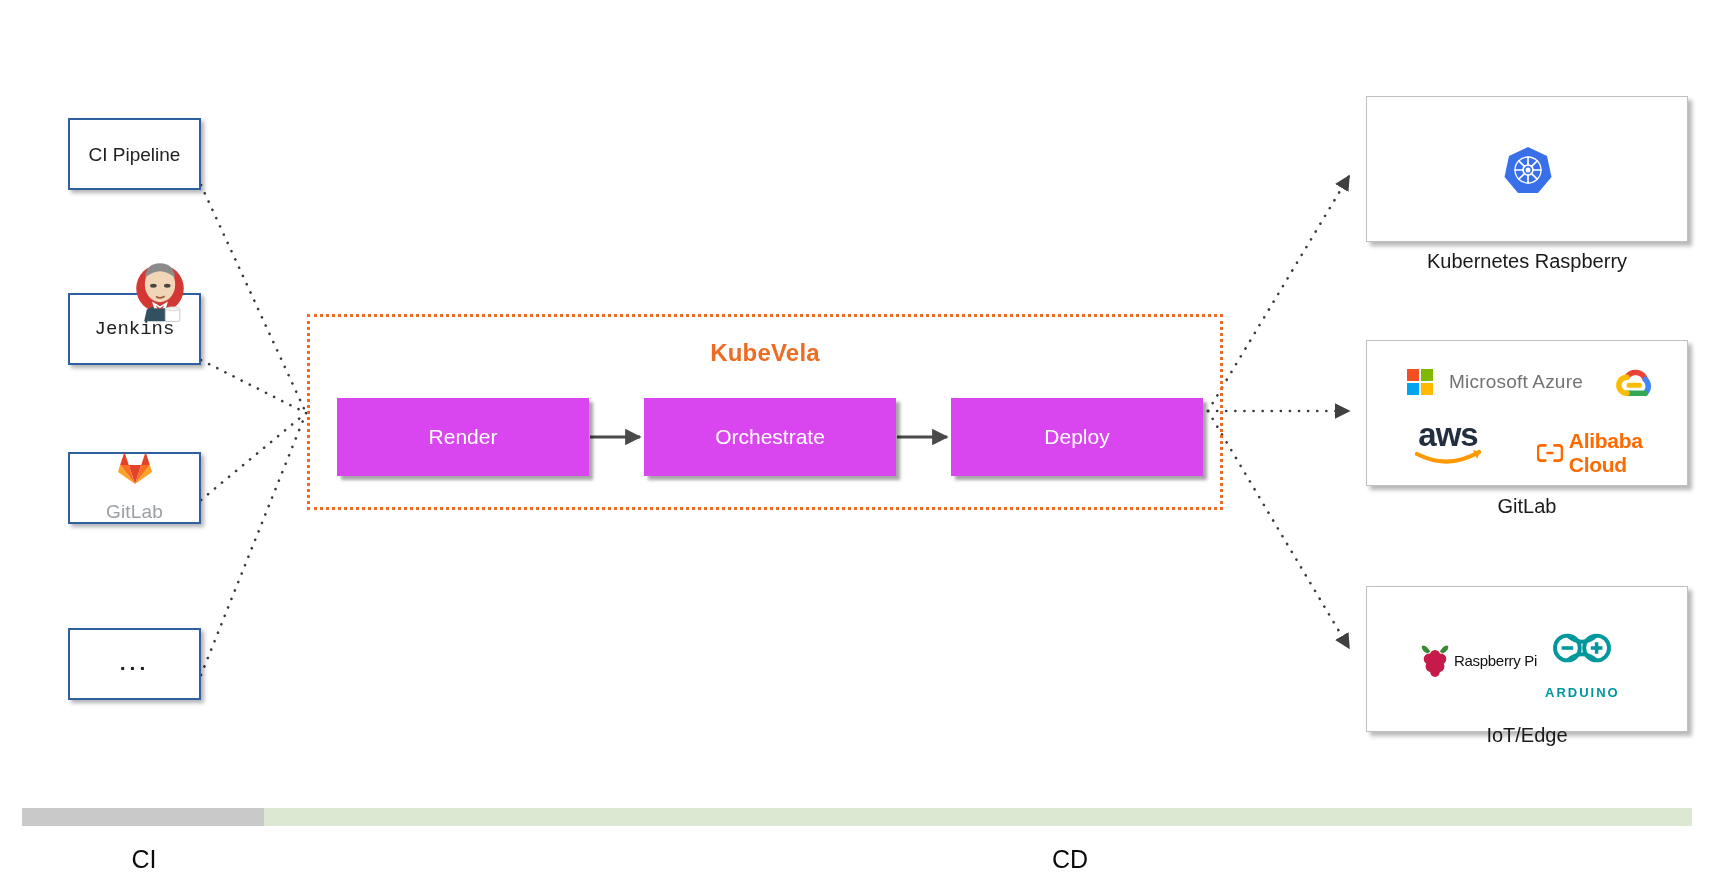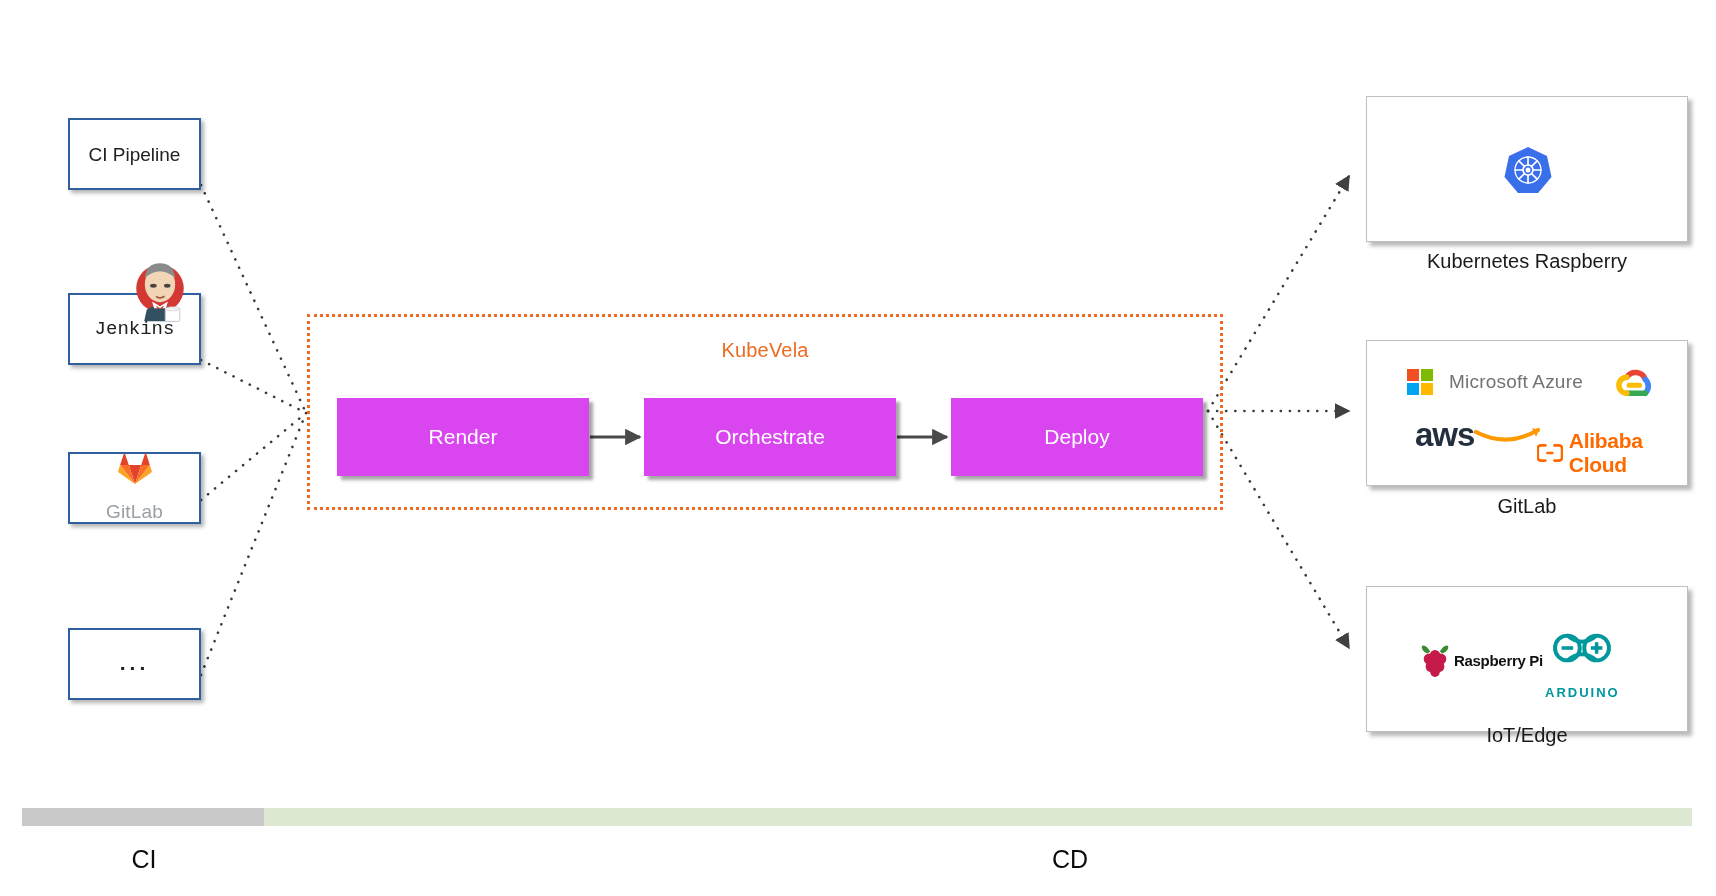--- a/index.html
+++ b/index.html
@@ -68,22 +68,22 @@
   .kubevela-box {
     position: absolute;
     border: 3px dotted #ED6B22;
     background: transparent;
   }
   .kubevela-title {
     position: absolute;
     width: 100%;
     text-align: center;
     top: 22px;
-    font-size: 20px;
-    font-weight: 400;
+    font-size: 24px;
+    font-weight: 700;
     color: #ED6B22;
     letter-spacing: 0.2px;
   }
 
   
   .stage {
     position: absolute;
     background: #d946ef;
     border: none;
     box-shadow: 4px 4px 3px rgba(0,0,0,0.35);
@@ -146,21 +146,21 @@
   .aws-wrap { display:flex; flex-direction:column; align-items:center; }
   .aws-word {
     font-size: 33px; font-weight: 700; color: #232F3E;
     line-height: 0.85; letter-spacing: -1px;
   }
 
   .ali-wrap { display:flex; align-items:center; gap:6px; }
   .ali-word { font-size:21px; font-weight:700; color:#FF6A00; letter-spacing:-0.3px; }
 
   .rpi-wrap { display:flex; align-items:center; gap:3px; }
-  .rpi-word { font-size:15px; font-weight:700; color:#111; letter-spacing:-0.3px; }
+  .rpi-word { font-size:15px; font-weight:400; color:#111; letter-spacing:-0.3px; }
 
   .arduino-wrap { display:flex; flex-direction:column; align-items:center; gap:1px; }
   .arduino-word {
     font-size: 13px; font-weight: 700; color:#00979D;
     letter-spacing: 2px;
   }
 </style>
 </head>
 <body>
 
@@ -282,21 +282,21 @@
     </div>
 
     <svg width="44" height="36" viewBox="0 0 60 48" style="position:absolute; left:246px; top:24px;">
       <path d="M19 16 A14 14 0 0 1 44 19" fill="none" stroke="#EA4335" stroke-width="7.5" stroke-linecap="round"></path>
       <path d="M44 19 A13 13 0 0 1 44 38" fill="none" stroke="#4285F4" stroke-width="7.5" stroke-linecap="round"></path>
       <path d="M19 38 H44" fill="none" stroke="#34A853" stroke-width="7.5" stroke-linecap="round"></path>
       <path d="M19 38 A11 11 0 0 1 19 16" fill="none" stroke="#FBBC05" stroke-width="7.5" stroke-linecap="round"></path>
       <path d="M22 27 h14" stroke="#FBBC05" stroke-width="7" stroke-linecap="round"></path>
     </svg>
 
-    <div class="logo-row aws-wrap" style="left:48px; top:80px; flex-direction:row;">
+    <div class="logo-row aws-wrap" style="left:48px; top:80px; flex-direction:column;">
       <span class="aws-word">aws</span>
       <svg width="66" height="16" viewBox="0 0 66 16">
         <path d="M2 5 q31 16 62 -2" fill="none" stroke="#FF9900" stroke-width="4.2" stroke-linecap="round"></path>
         <path d="M58 1 l7 2 l-3 7 z" fill="#FF9900"></path>
       </svg>
     </div>
 
     <div class="logo-row ali-wrap" style="left:170px; top:88px;">
       <svg width="30" height="22" viewBox="0 0 34 24">
         <path d="M11 2 H5 a4 4 0 0 0 -4 4 v12 a4 4 0 0 0 4 4 h6" fill="none" stroke="#FF6A00" stroke-width="3.6" stroke-linecap="round"></path>

